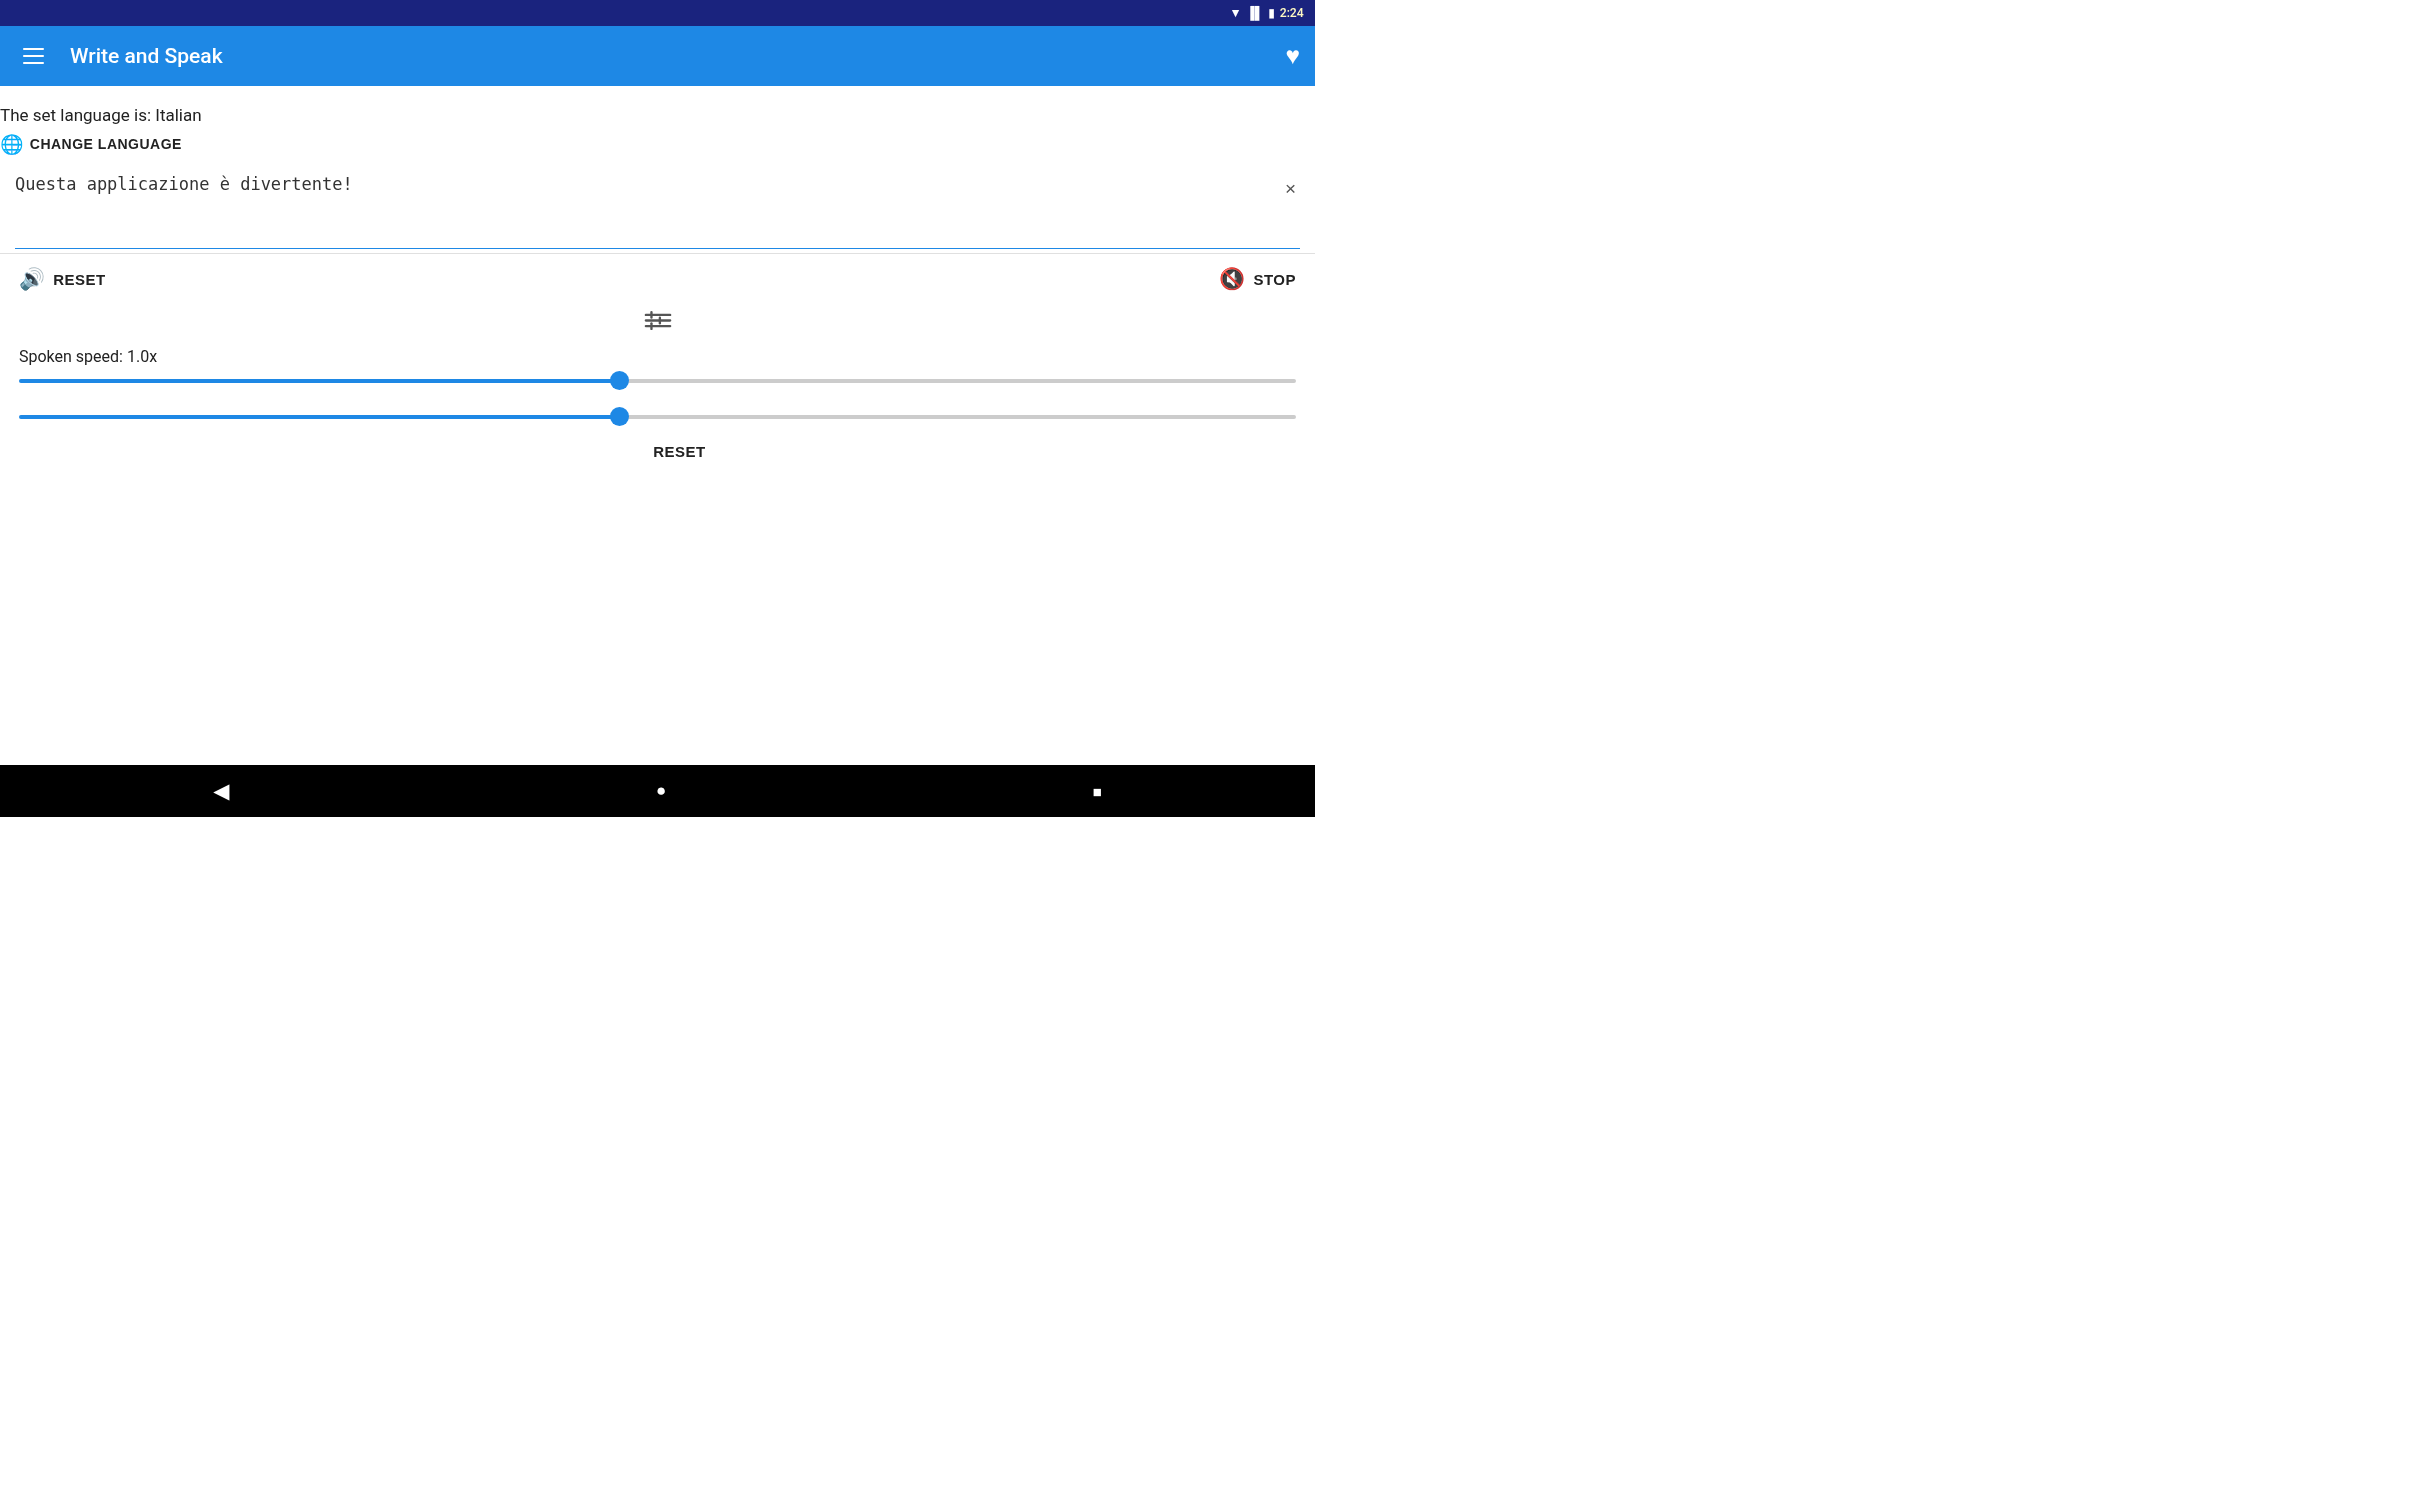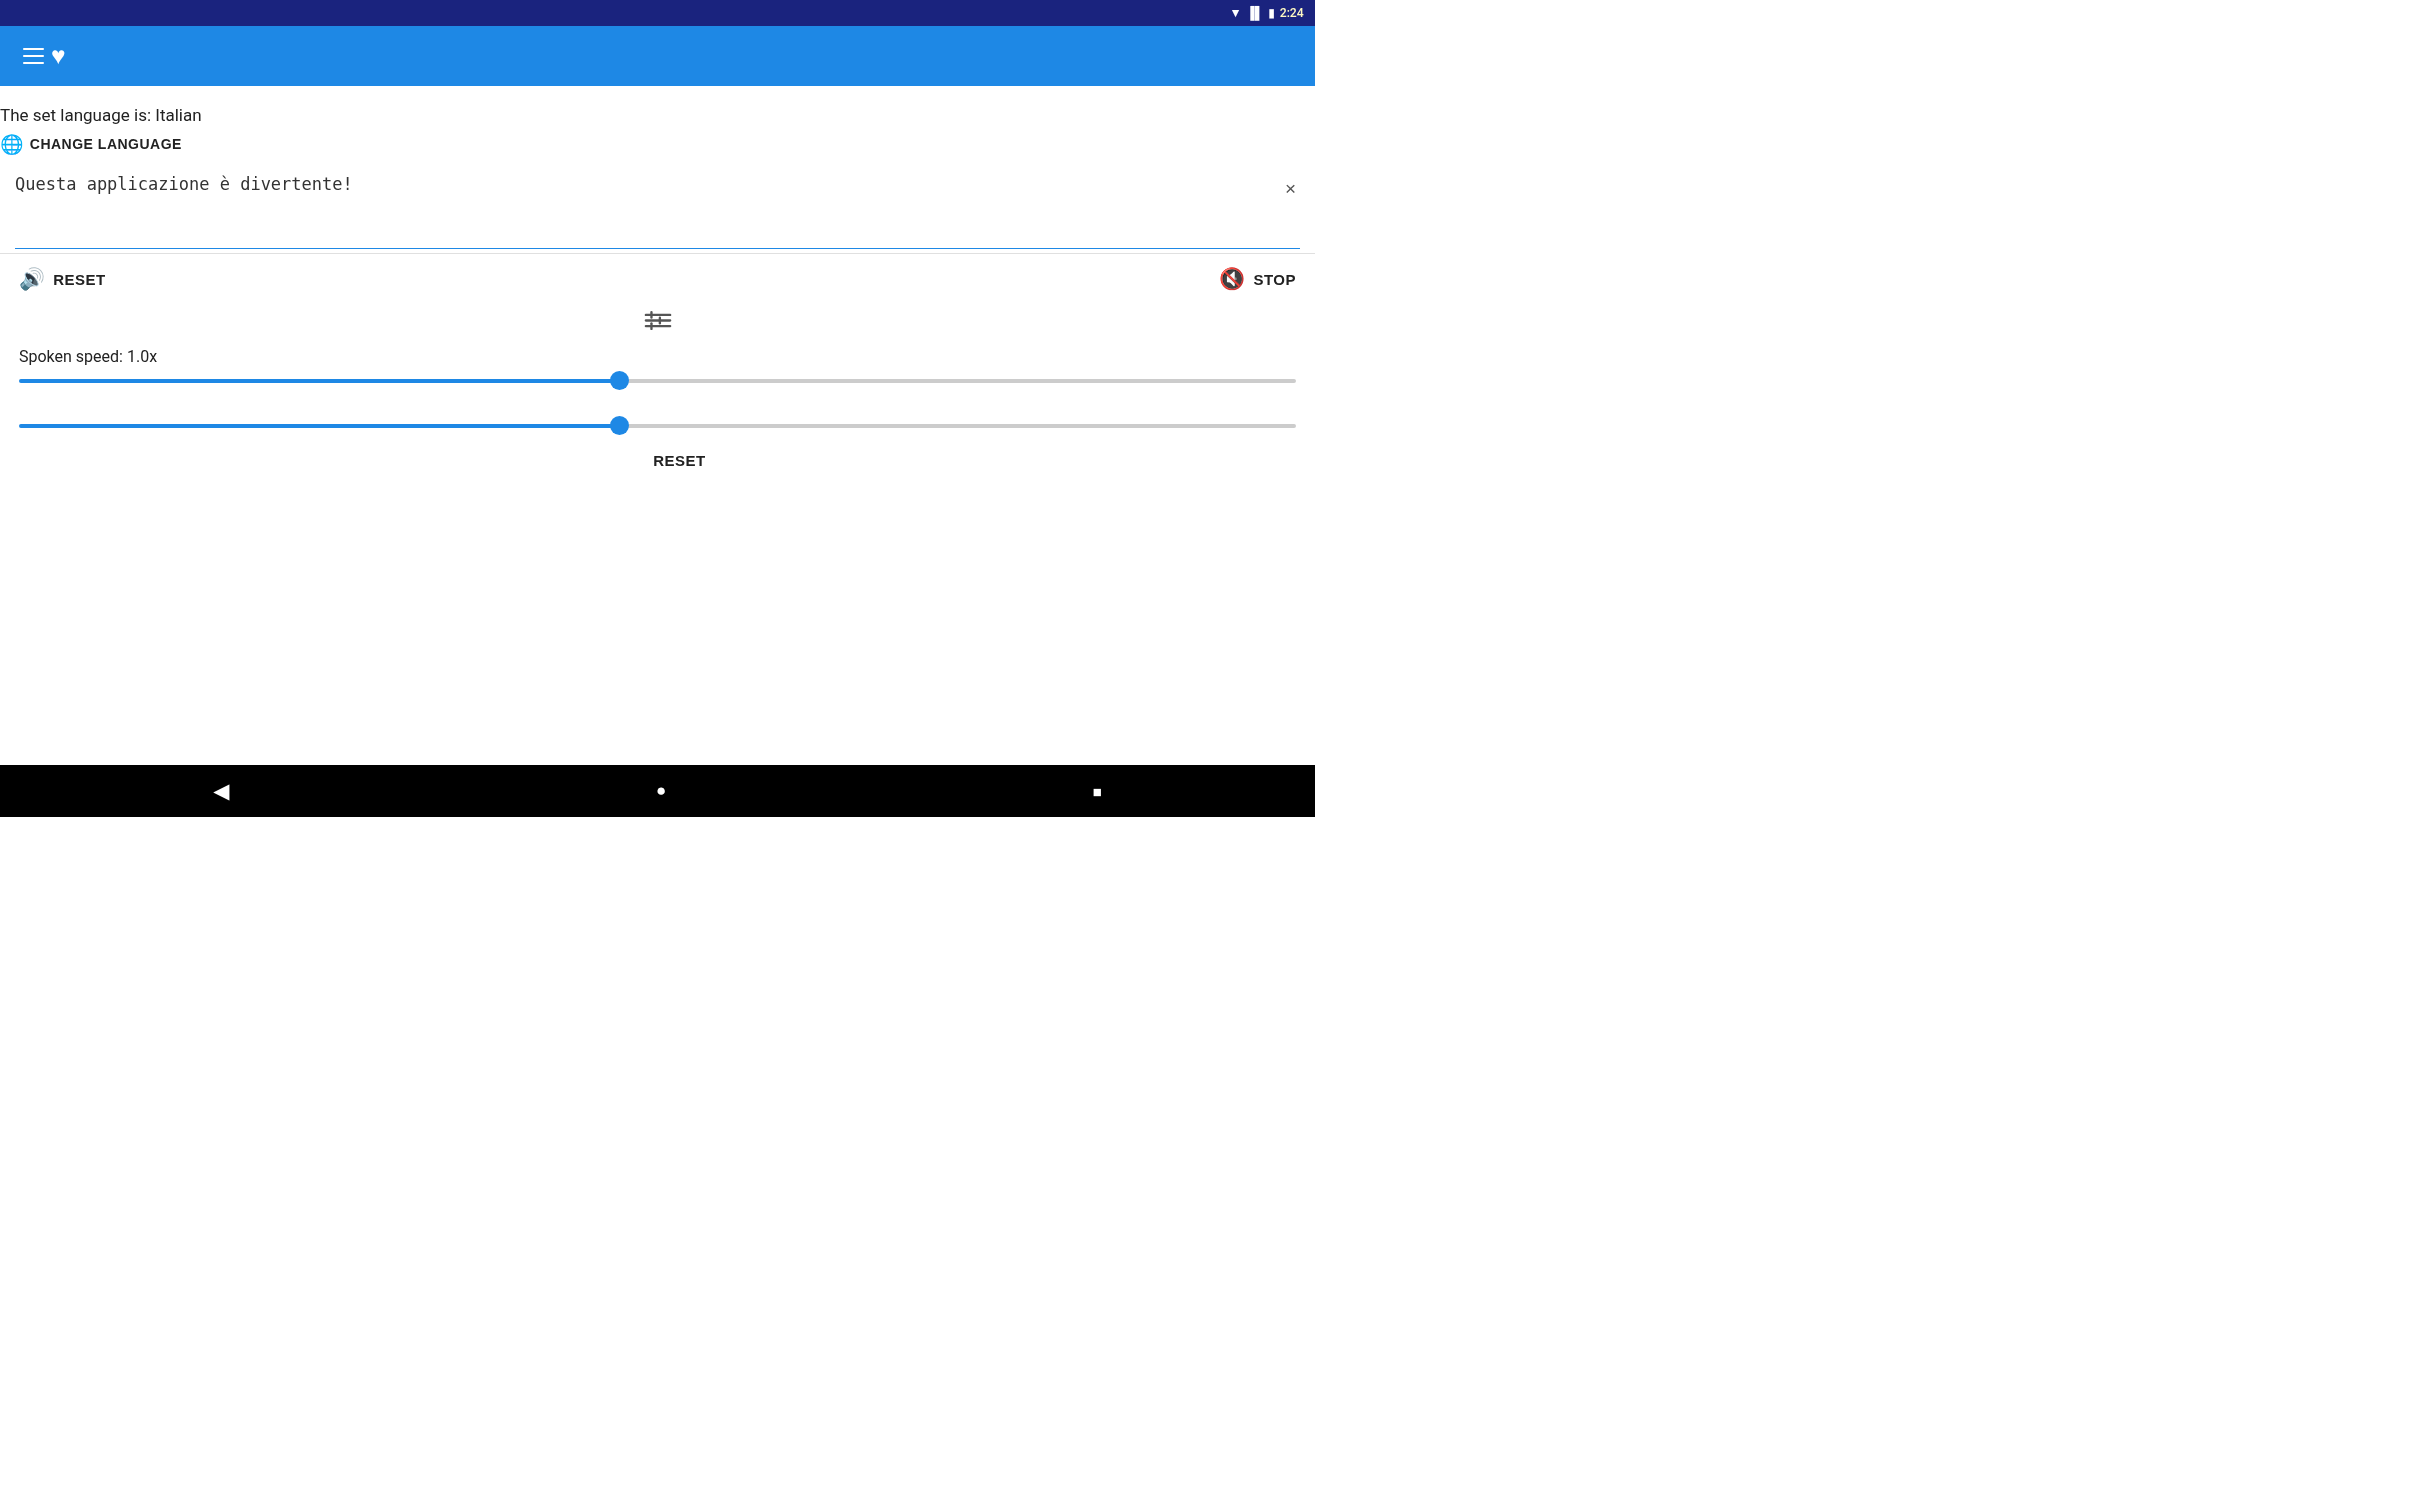--- a/index.html
+++ b/index.html
@@ -181,21 +181,21 @@
       display: flex;
       justify-content: center;
       padding: 5.6px 0 13px;
     }
 
     
     .sliders-section {
       padding: 0 19px;
       display: flex;
       flex-direction: column;
-      gap: 26px;
+      gap: 17px;
     }
     .slider-row {
       display: flex;
       flex-direction: column;
       gap: 5.6px;
     }
     .slider-label {
       font-size: 16px;
       color: #222;
     }
@@ -293,20 +293,21 @@
     <span class="status-time">2:24</span>
   </div>
 </div>
 
 <div class="app-bar">
   <button class="hamburger-btn">
     <span></span>
     <span></span>
     <span></span>
   </button>
+  <span class="app-title">Write and Speak</span>
   <button class="heart-btn">
     <span>♥</span>
   </button>
 </div>
 
 <div class="main-content">
 
   <div class="language-row">
     <span class="language-label">The set language is:  Italian</span>
     <button class="change-language-btn">

